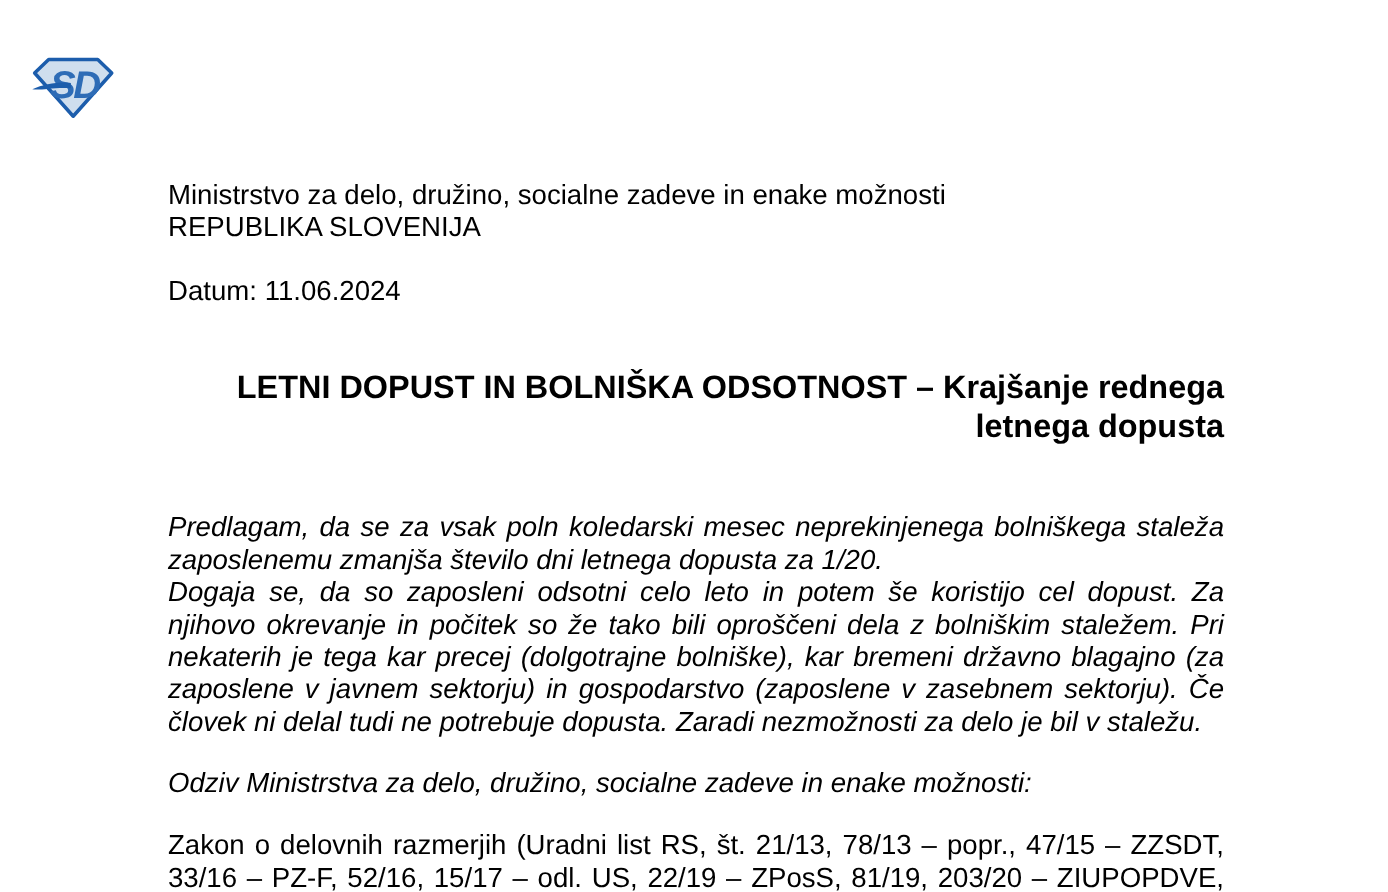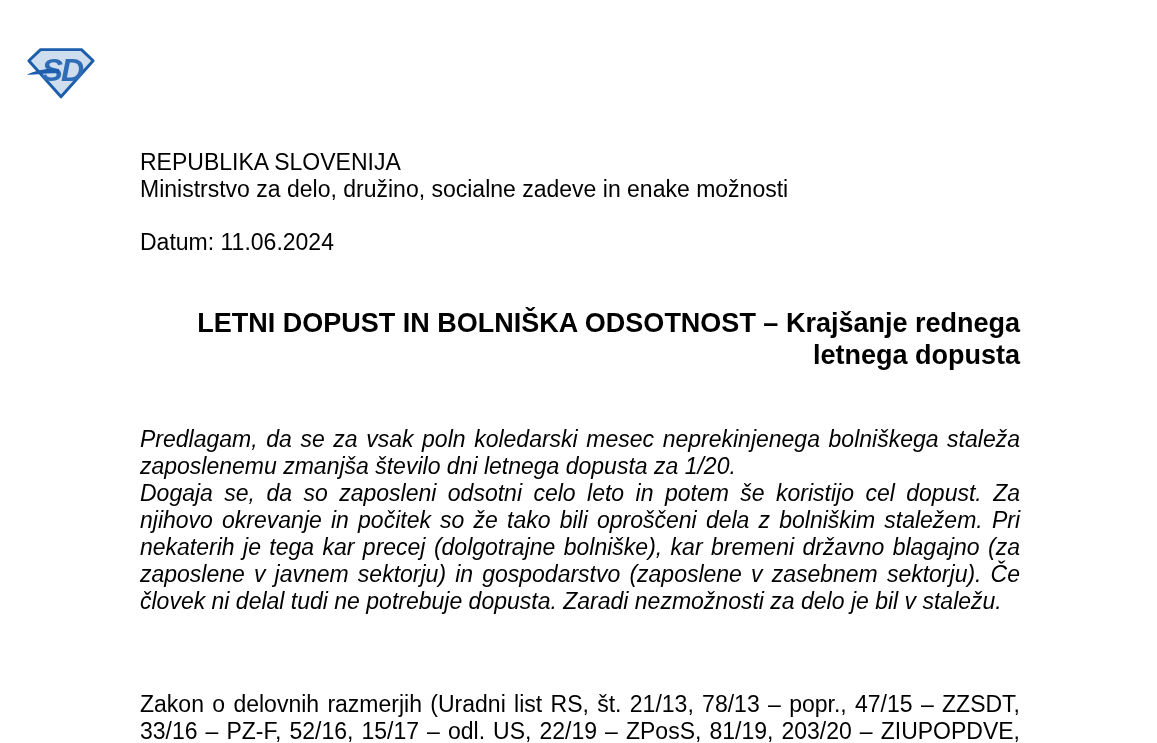--- a/index.html
+++ b/index.html
@@ -61,30 +61,31 @@
 
   <div class="logo">
     <svg viewBox="0 0 76 58">
       <path d="M5 17 L17 5.5 L59 5.5 L71 17 L38 54 Z" fill="#cfdeee" stroke="#1c5dac" stroke-width="3" stroke-linejoin="round"></path>
       <text x="39" y="38" text-anchor="middle" font-family="Liberation Sans, sans-serif" font-size="33" font-weight="bold" font-style="italic" fill="#2e6cb6" letter-spacing="-2">SD</text>
       <path d="M3 31 C 13 26.5, 25 24.5, 36 25.5 L36 30 C 22 29, 10 32, 3 31 Z" fill="#1c5dac"></path>
     </svg>
   </div>
 
   <div class="abs body-text header-block">
+    <div>Ministrstvo za delo, družino, socialne zadeve in enake možnosti</div>
     <div>REPUBLIKA SLOVENIJA</div>
-    <div>Ministrstvo za delo, družino, socialne zadeve in enake možnosti</div>
   </div>
 
   <div class="abs body-text ref-block">
     <div><span>Datum:</span> <span>11.06.2024</span></div>
   </div>
 
   <h1 class="abs doc-title">LETNI DOPUST IN BOLNIŠKA ODSOTNOST – Krajšanje rednega letnega dopusta</h1>
 
   <p class="abs body-text italic justify para-proposal-1">Predlagam, da se za vsak poln koledarski mesec neprekinjenega bolniškega staleža zaposlenemu zmanjša število dni letnega dopusta za 1/20.</p>
 
   <p class="abs body-text italic justify para-proposal-2">Dogaja se, da so zaposleni odsotni celo leto in potem še koristijo cel dopust. Za njihovo okrevanje in počitek so že tako bili oproščeni dela z bolniškim staležem. Pri nekaterih je tega kar precej (dolgotrajne bolniške), kar bremeni državno blagajno (za zaposlene v javnem sektorju) in gospodarstvo (zaposlene v zasebnem sektorju). Če človek ni delal tudi ne potrebuje dopusta. Zaradi nezmožnosti za delo je bil v staležu.</p>
 
+  <p class="abs body-text italic response-heading">Odziv Ministrstva za delo, družino, socialne zadeve in enake možnosti:</p>
 
   <p class="abs body-text legal-ref">Zakon o delovnih razmerjih (Uradni list RS, št. 21/13, 78/13 – popr., 47/15 – ZZSDT, 33/16 – PZ-F, 52/16, 15/17 – odl. US, 22/19 – ZPosS, 81/19, 203/20 – ZIUPOPDVE,</p>
 
 </div>
 
 </body></html>

